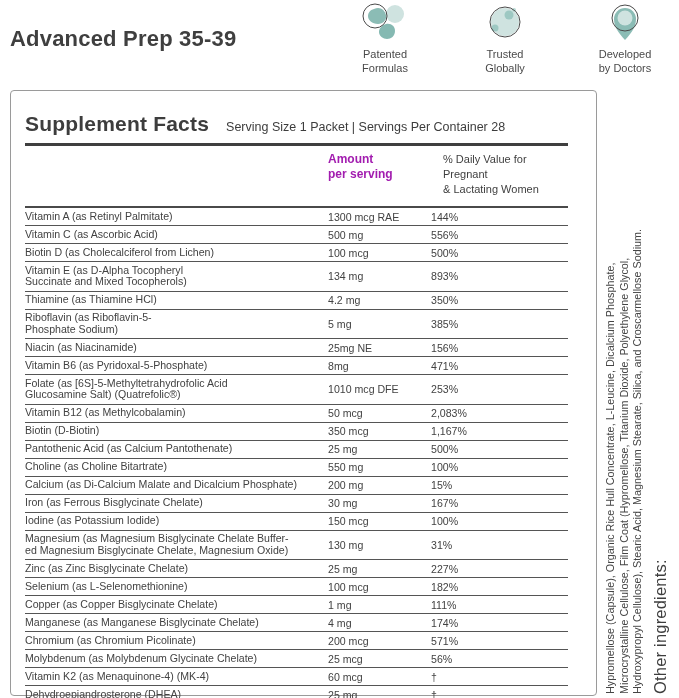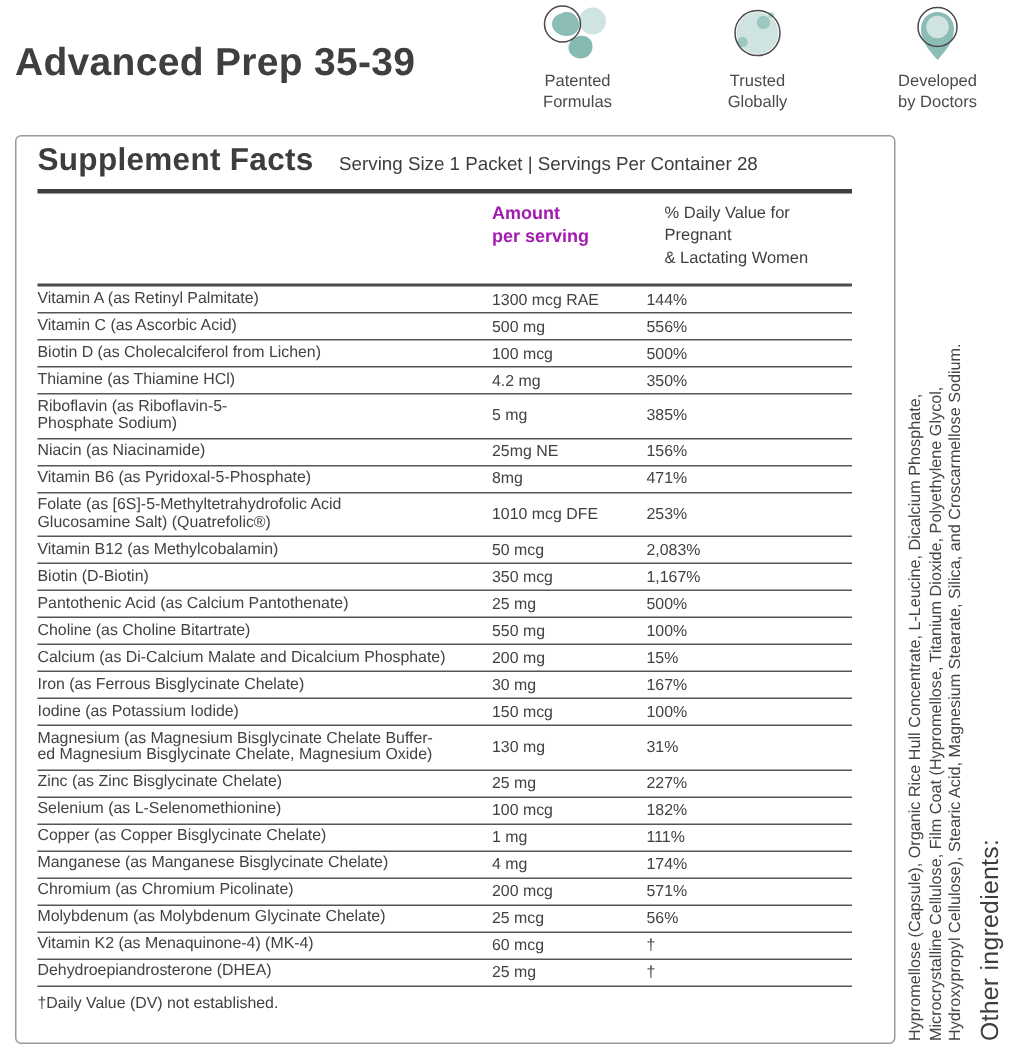--- a/index.html
+++ b/index.html
@@ -10,40 +10,40 @@
     color: #454545;
     position: relative;
     overflow: hidden;
   }
   .page { position: absolute; inset: 0; }
 
   
   .top-header { position: relative; height: 90px; }
   .page-title {
     position: absolute; left: 10px; top: 26px;
-    font-size: 26px; font-weight: bold; letter-spacing: .2px; color: #3f3f3f;
+    font-size: 22px; font-weight: bold; letter-spacing: .2px; color: #3f3f3f;
   }
   .badges {
     position: absolute; left: 341px; top: 2px;
     display: flex; gap: 32px; align-items: flex-start;
   }
   .badge { display: flex; flex-direction: column; align-items: center; width: 88px; }
   .badge svg { display: block; height: 42px; }
   .badge-label {
     margin-top: 3px; font-size: 11px; line-height: 14px;
     text-align: center; color: #4a4a4a; white-space: pre-line;
   }
 
   
   .facts-panel {
     position: absolute; left: 10px; top: 90px;
     width: 587px; height: 606px;
     border: 1.5px solid #9a9a9a; border-radius: 4px;
     background: #fff;
-    padding: 4px 28px 0 14px;
+    padding: 21px 28px 0 14px;
   }
   .panel-header { display: flex; align-items: baseline; }
   .panel-title { font-size: 21px; font-weight: bold; color: #3d3d3d; letter-spacing: .2px; }
   .serving-info { font-size: 12.5px; color: #3d3d3d; margin-left: 17px; }
   .thick-rule { height: 3px; background: #3f3f3f; margin-top: 7px; }
 
   .row { display: grid; grid-template-columns: 303px 103px 1fr; align-items: center; }
   .col-header { border-bottom: 2px solid #4a4a4a; padding: 6px 0 9px; align-items: start; }
   .c-amount { font-size: 12px; font-weight: bold; color: #a21caf; white-space: pre-line; line-height: 15px; }
   .c-dv { font-size: 11px; color: #3f3f3f; white-space: pre-line; line-height: 15px; margin-left: 12px; }
@@ -139,20 +139,26 @@
           <div class="cell-name">Vitamin C (as Ascorbic Acid)</div>
           <div class="cell-amount">500 mg</div>
           <div class="cell-dv">556%</div>
         </div>
         <div class="row trow">
           <div class="cell-name">Biotin D (as Cholecalciferol from Lichen)</div>
           <div class="cell-amount">100 mcg</div>
           <div class="cell-dv">500%</div>
         </div>
         <div class="row trow">
+          <div class="cell-name">Vitamin E (as D-Alpha Tocopheryl
+Succinate and Mixed Tocopherols)</div>
+          <div class="cell-amount">134 mg</div>
+          <div class="cell-dv">893%</div>
+        </div>
+        <div class="row trow">
           <div class="cell-name">Thiamine (as Thiamine HCl)</div>
           <div class="cell-amount">4.2 mg</div>
           <div class="cell-dv">350%</div>
         </div>
         <div class="row trow">
           <div class="cell-name">Riboflavin (as Riboflavin-5-
 Phosphate Sodium)</div>
           <div class="cell-amount">5 mg</div>
           <div class="cell-dv">385%</div>
         </div>

